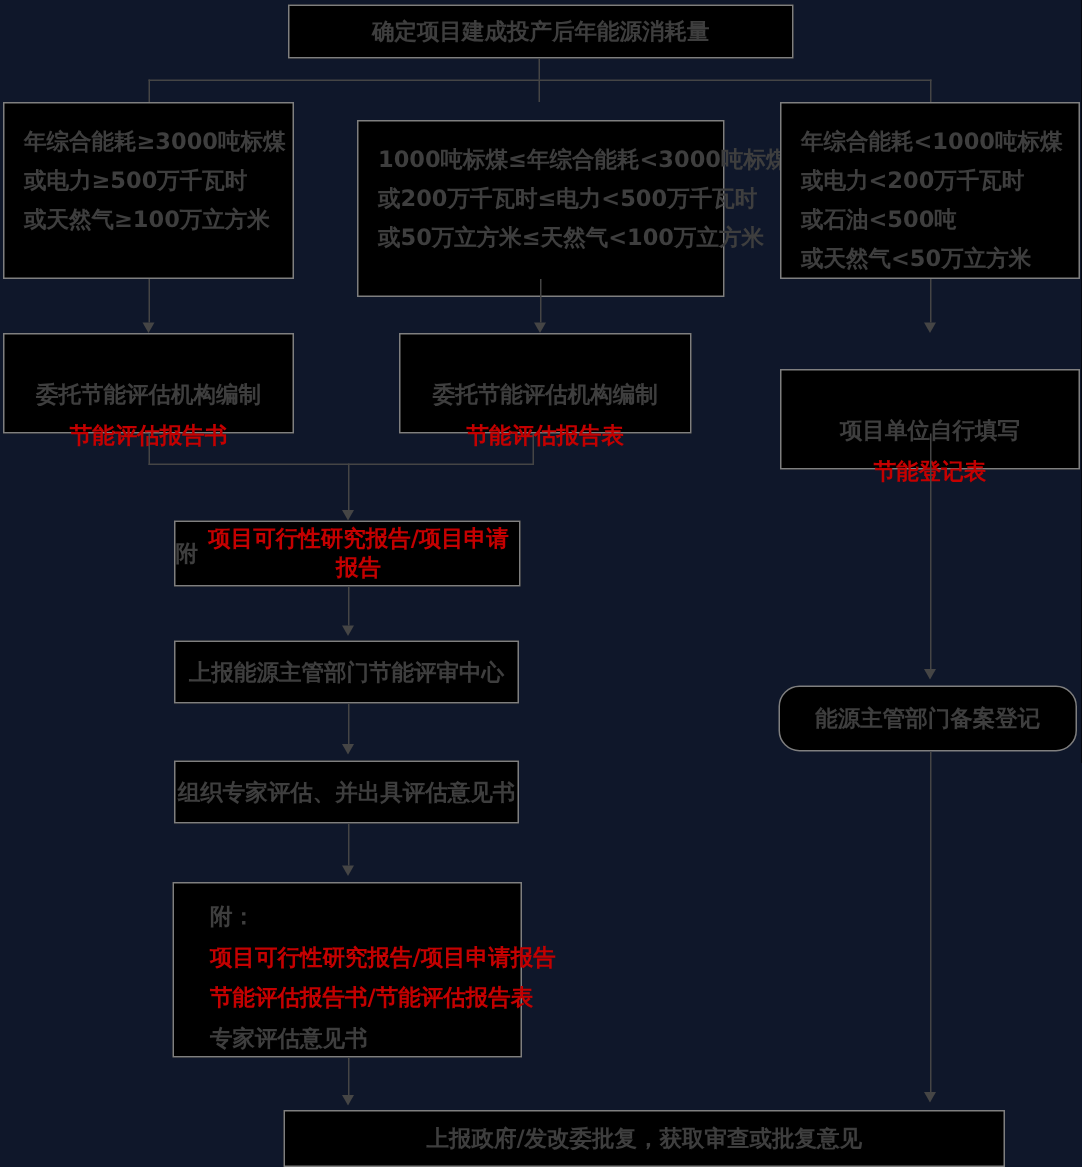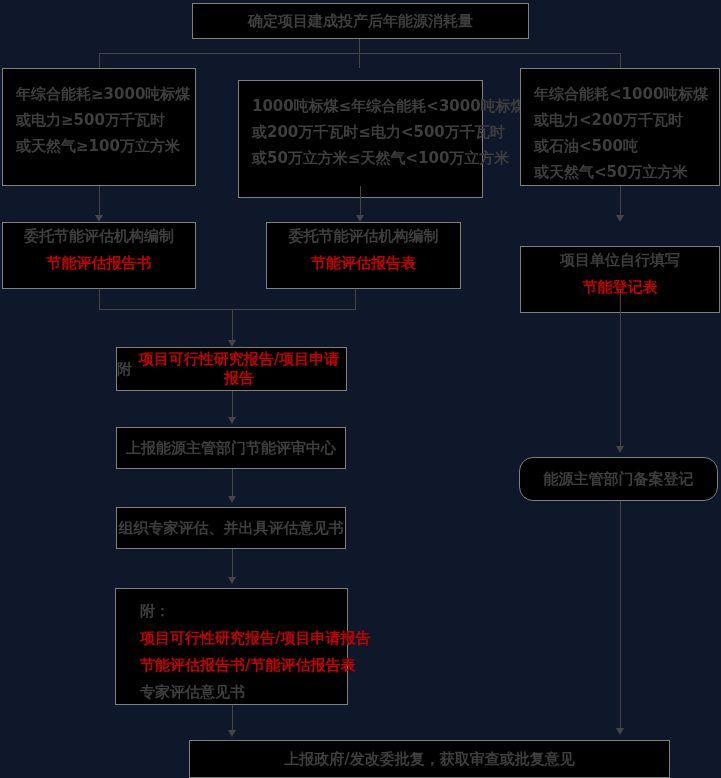--- a/index.html
+++ b/index.html
@@ -34,21 +34,21 @@
     padding: 12px 0 0 13px;
     text-align: left;
   }
   .cond-box .line {
     display: block;
     line-height: 26px;
     white-space: nowrap;
   }
   .doc-box {
     text-align: center;
-    padding-top: 0;
+    padding-top: 27px;
   }
   .doc-box .line {
     display: block;
     line-height: 27px;
     white-space: nowrap;
   }
   .list-box {
     padding: 9px 0 0 24px;
     text-align: left;
   }

